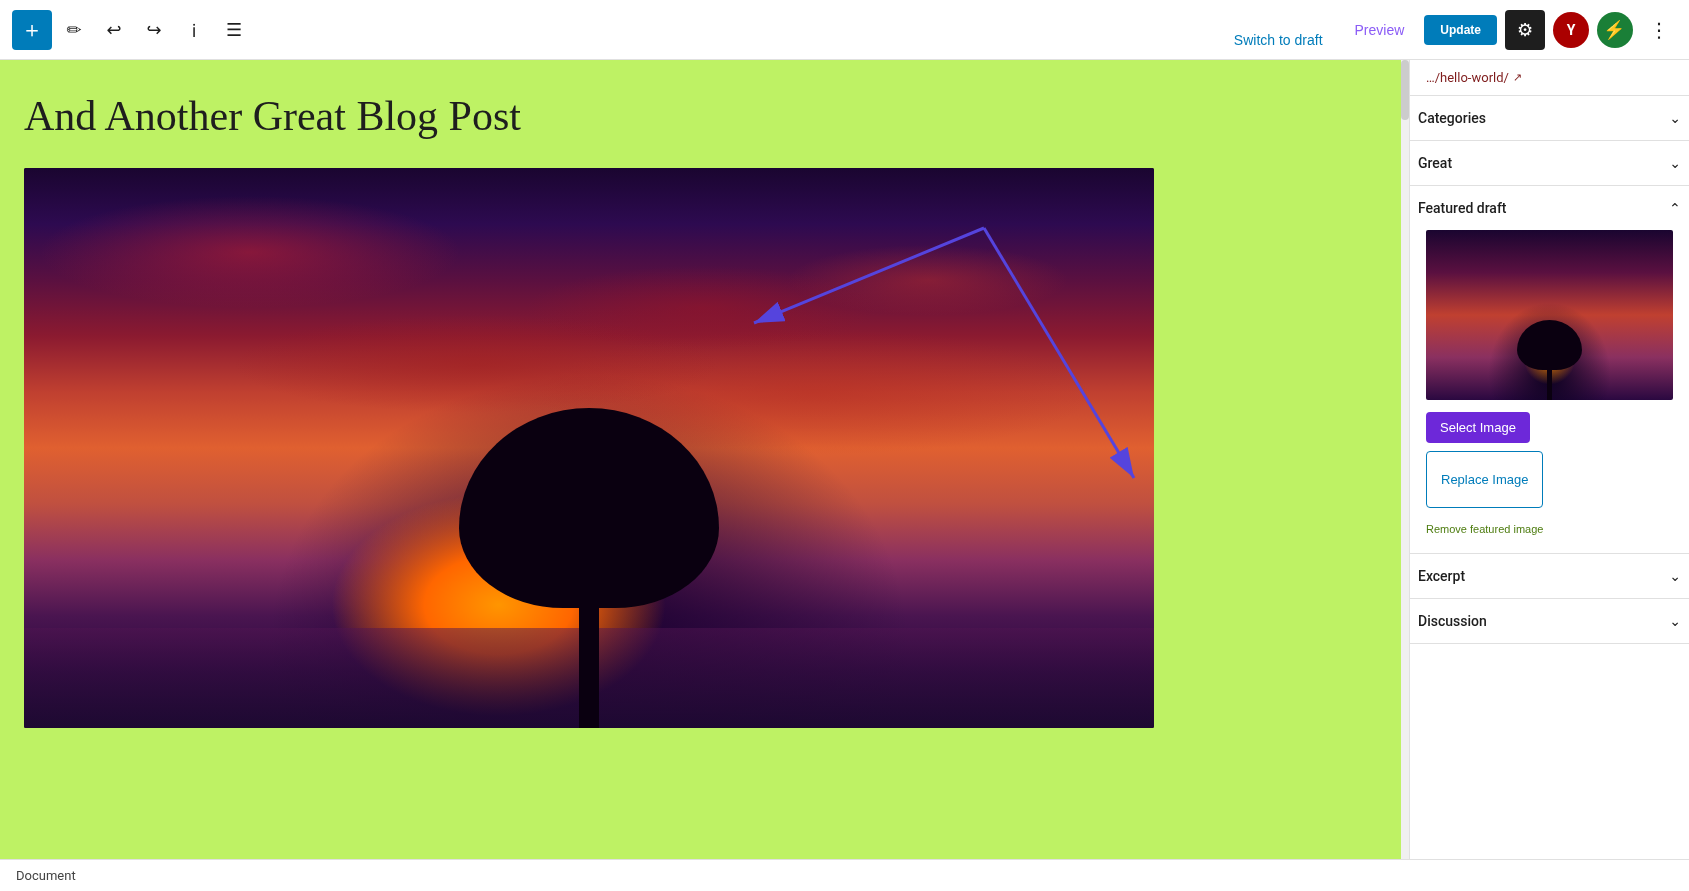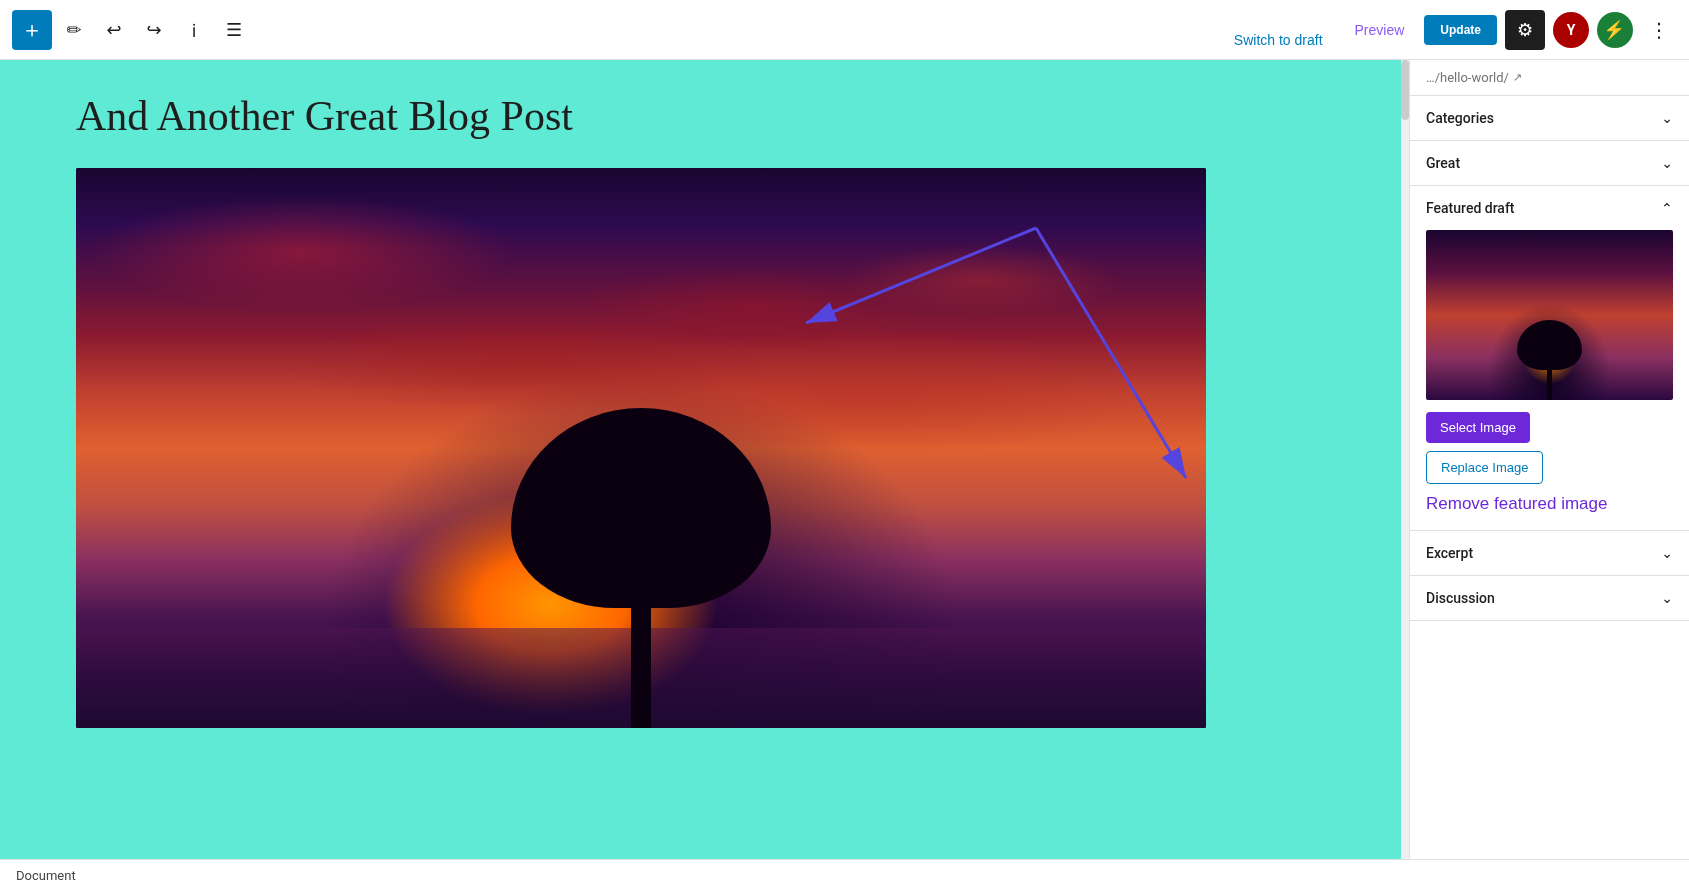--- a/index.html
+++ b/index.html
@@ -56,22 +56,22 @@
       font-size: 20px; color: #1e1e1e;
     }
 
     
     .main-area {
       display: flex; flex: 1; overflow: hidden;
     }
 
     
     .editor-area {
-      flex: 1; overflow-y: auto; padding: 32px 76px; position: relative;
-      background: #5eead4;
+      flex: 1; overflow-y: auto; padding: 32px 24px; position: relative;
+      background: #bef264;
     }
 
     .post-title {
       font-size: 42px; font-weight: 300; color: #1e1e1e; margin-bottom: 28px;
       font-family: Georgia, serif;
     }
 
     .featured-image-block {
       width: 100%; max-width: 1130px; height: 560px; border-radius: 2px; overflow: hidden;
       position: relative; background: #1a0a2e;
@@ -151,34 +151,34 @@
     .sidebar {
       width: 280px; border-left: 1px solid #e0e0e0; overflow-y: auto;
       background: #fff; flex-shrink: 0; display: flex; flex-direction: column;
     }
 
     .sidebar-section {
       border-bottom: 1px solid #e0e0e0;
     }
     .sidebar-section-header {
       display: flex; align-items: center; justify-content: space-between;
-      padding: 14px 16px; cursor: pointer;
+      padding: 14px 8px; cursor: pointer;
     }
     .sidebar-section-title {
       font-size: 14px; font-weight: 500; color: #1e1e1e;
     }
     .chevron-icon { font-size: 14px; color: #1e1e1e; }
 
     
     .sidebar-link-area {
       padding: 10px 16px; border-bottom: 1px solid #e0e0e0;
       overflow: hidden;
     }
     .sidebar-link {
-      color: #737373; text-decoration: none; font-size: 13px;
+      color: #7f1d1d; text-decoration: none; font-size: 13px;
       display: flex; align-items: center; gap: 4px;
     }
 
     
     .featured-image-section {
       padding: 0 16px 16px;
     }
     .featured-thumb {
       width: 100%; height: 170px;
       background:
@@ -201,25 +201,25 @@
       position: absolute; bottom: 0; left: 32px;
     }
 
     .select-image-btn {
       background: #6d28d9; color: #fff; border: none; border-radius: 4px;
       padding: 8px 14px; font-size: 13px; cursor: pointer; display: block;
       margin-bottom: 8px;
     }
     .replace-image-btn {
       background: #fff; color: #007cba; border: 1px solid #007cba; border-radius: 4px;
-      padding: 8px 14px; font-size: 13px; cursor: pointer; display: block;
+      padding: 20px 14px; font-size: 13px; cursor: pointer; display: block;
       margin-bottom: 10px;
     }
     .remove-image-link {
-      color: #6d28d9; text-decoration: none; font-size: 17px; cursor: pointer;
+      color: #4d7c0f; text-decoration: none; font-size: 11px; cursor: pointer;
       background: none; border: none; padding: 0;
     }
 
     
     .sidebar::-webkit-scrollbar { width: 6px; }
     .sidebar::-webkit-scrollbar-track { background: #f1f1f1; }
     .sidebar::-webkit-scrollbar-thumb { background: #ccc; border-radius: 3px; }
   </style>
 </head>
 <body>

